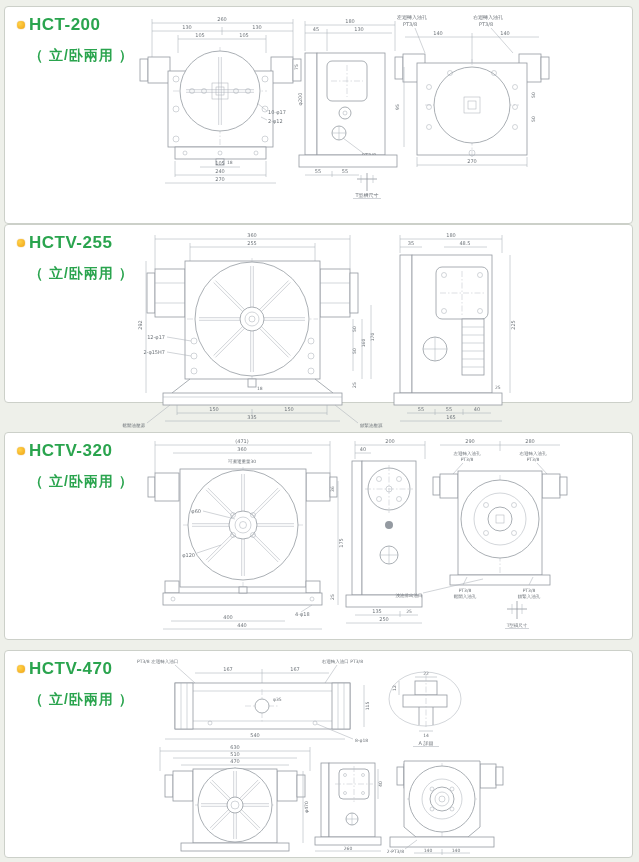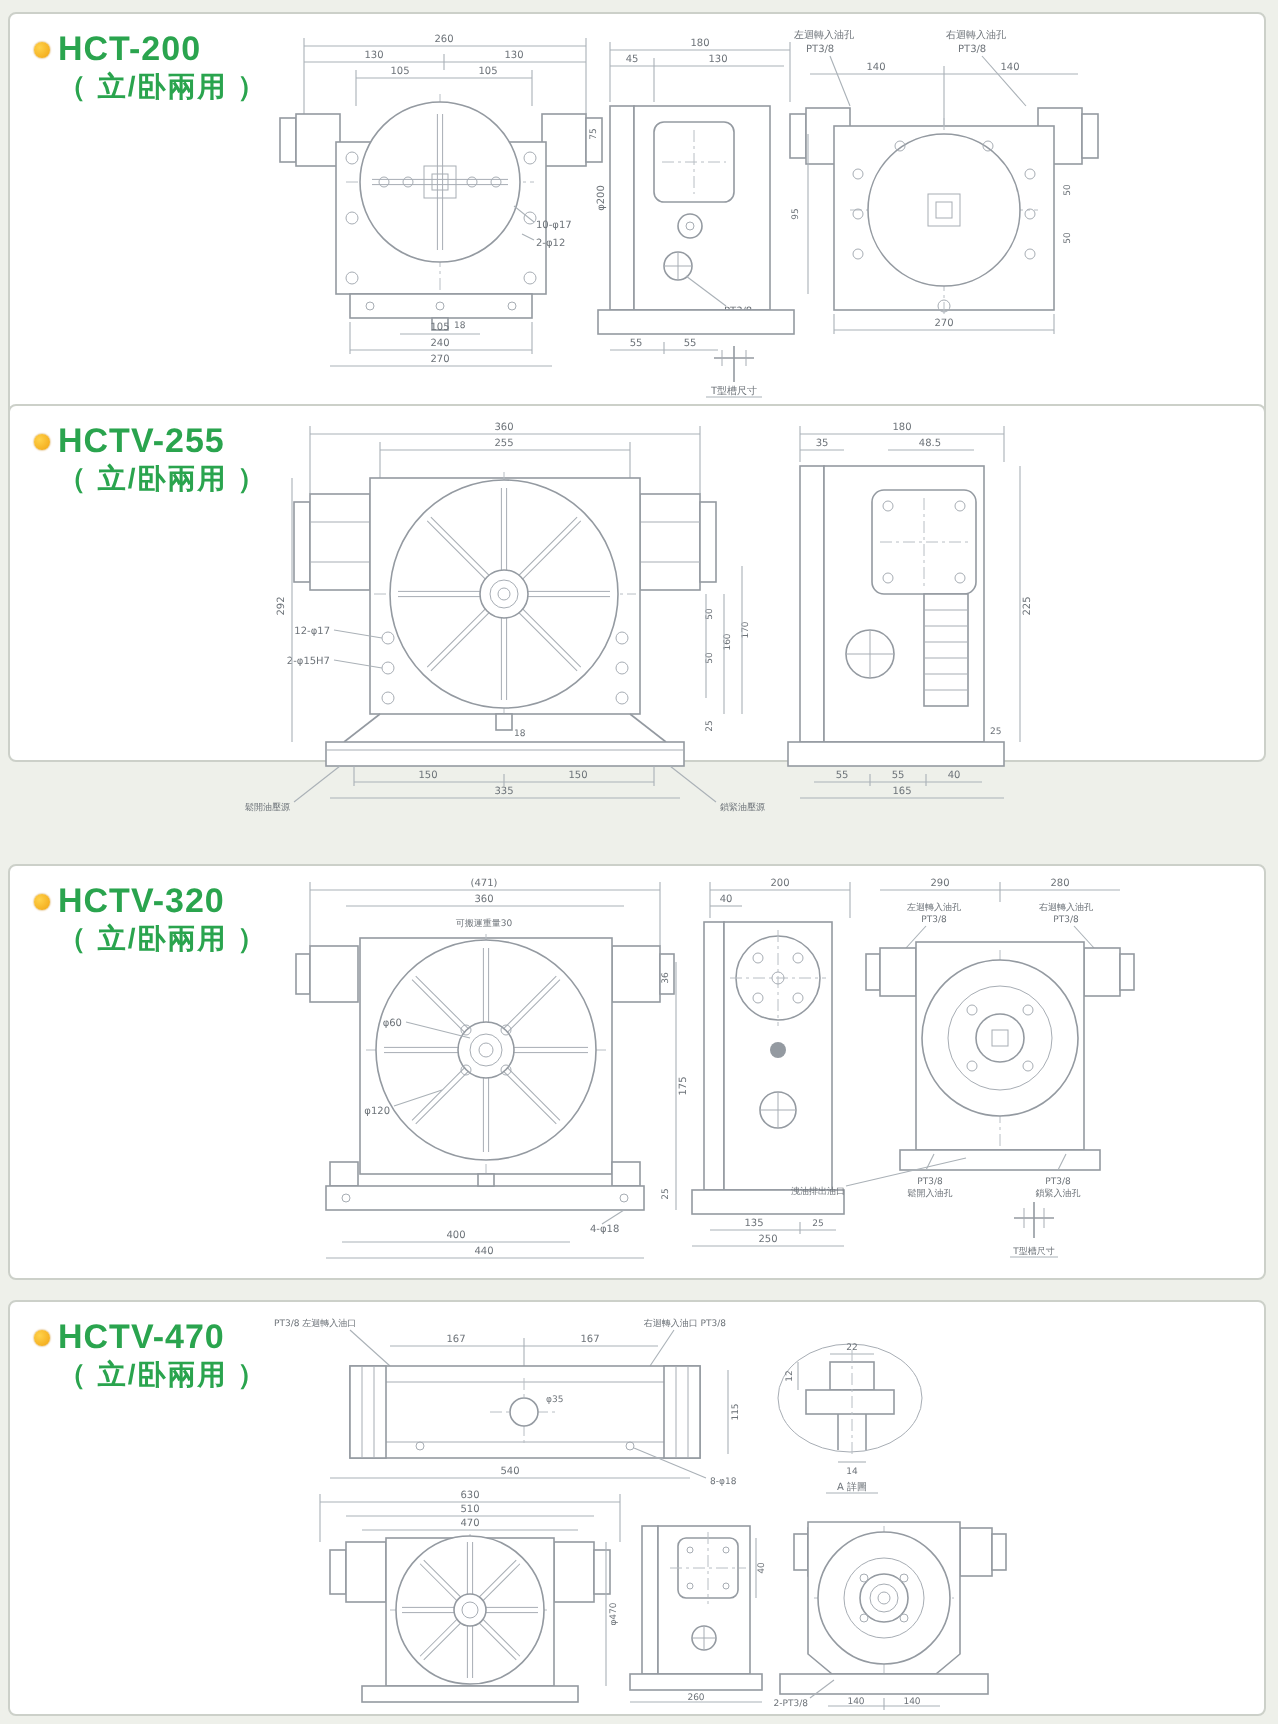--- a/index.html
+++ b/index.html
@@ -11,38 +11,38 @@
     overflow:hidden;
   }
   .panel{
     position:absolute;left:4px;width:629px;
     background:#ffffff;
     border:1px solid #ccd0c9;
     border-radius:4px;
     box-sizing:border-box;
   }
   #panel1{top:6px;height:218px;padding-left:28px;}
-  #panel2{top:202px;height:179px;}
+  #panel2{top:224px;height:179px;}
   #panel3{top:432px;height:208px;}
   #panel4{top:650px;height:208px;padding-left:12px;}
   .titleblock{
     position:absolute;left:12px;top:8px;z-index:3;
   }
   .titlerow{display:flex;align-items:center;}
   .bullet{
     width:8px;height:8px;border-radius:50%;
     background:radial-gradient(circle at 35% 35%, #ffd24a, #f0a312);
     margin-right:4px;
     box-shadow:0 0 1px #c07d00;
   }
   .model{
     color:#2aa44e;font-size:17px;font-weight:600;letter-spacing:.5px;
   }
   .subtitle{
-    color:#2aa44e;font-size:14px;font-weight:600;margin-left:12px;margin-top:0px;letter-spacing:1px;
+    color:#2aa44e;font-size:14px;font-weight:600;margin-left:12px;margin-top:12px;letter-spacing:1px;
   }
   svg{position:absolute;left:0;top:0;}
   svg .ln{fill:none;stroke:#949aa1;stroke-width:.8;}
   svg .fl{fill:#ffffff;stroke:#949aa1;stroke-width:.8;}
   svg .tn{fill:none;stroke:#a7adb4;stroke-width:.5;}
   svg .dm{fill:none;stroke:#aab1b7;stroke-width:.55;}
   svg .cl{fill:none;stroke:#b8bec4;stroke-width:.5;stroke-dasharray:6 2 1.5 2;}
   svg .hb{fill:#949aa1;}
   svg text{font-family:"DejaVu Sans", sans-serif;font-size:5px;fill:#6d7379;}
   svg text.t45{font-size:4.5px;}

